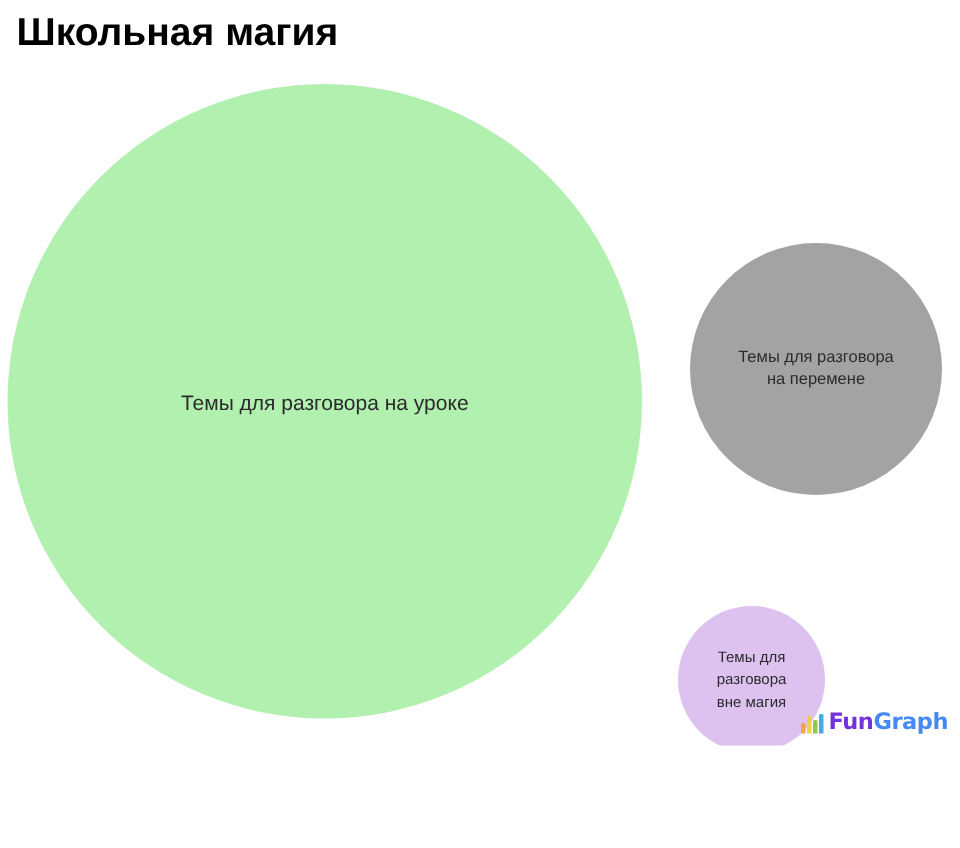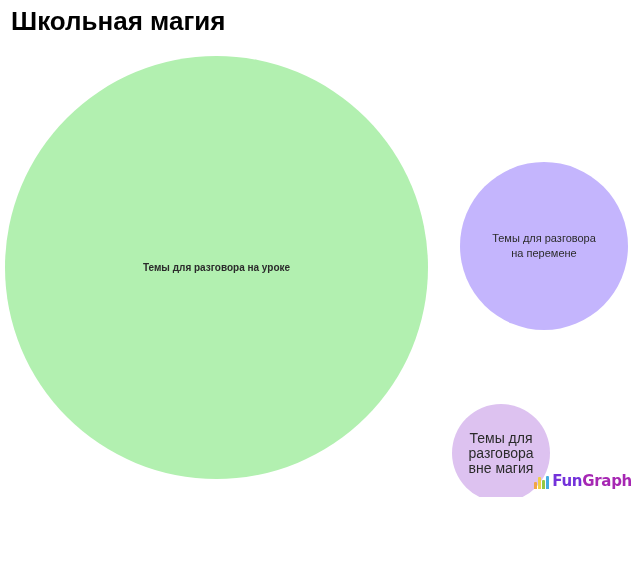--- a/index.html
+++ b/index.html
@@ -55,47 +55,46 @@
   }
 
   #bubble-lesson {
     left: 5px;
     top: 56px;
     width: 423px;
     height: 423px;
     background: #b2f0b0;
   }
   #bubble-lesson .bubble-label {
-    font-size: 10px;
+    font-size: 14px;
     line-height: 20px;
     white-space: nowrap;
-    font-weight: bold;
   }
 
   #bubble-break {
     left: 460px;
     top: 162px;
     width: 168px;
     height: 168px;
-    background: #c4b5fd;
+    background: #a3a3a3;
   }
   #bubble-break .bubble-label {
     font-size: 11px;
     line-height: 15px;
   }
 
   #bubble-outside {
     left: 452px;
     top: 404px;
     width: 98px;
     height: 98px;
     background: #ddc2f0;
   }
   #bubble-outside .bubble-label {
-    font-size: 14px;
+    font-size: 10px;
     line-height: 15px;
   }
 
   
   #watermark {
     position: absolute;
     right: 8px;
     bottom: 8px;
     display: flex;
     align-items: flex-end;
@@ -119,21 +118,21 @@
   #watermark .wm-bars i.b4 { height: 13px; background: #3ca9e0; }
 
   #watermark .wm-text {
     font-size: 15px;
     font-weight: bold;
     line-height: 15px;
     letter-spacing: -0.3px;
     font-family: "DejaVu Sans", sans-serif;
   }
   #watermark .wm-fun   { color: #6d28d9; }
-  #watermark .wm-graph { color: #a21caf; }
+  #watermark .wm-graph { color: #3b82f6; }
 </style>
 </head>
 <body>
 
 <div id="canvas">
 
   <div class="page-title">Школьная магия</div>
 
   <div class="bubble" id="bubble-lesson">
     <span class="bubble-label">Темы для разговора на уроке</span>

